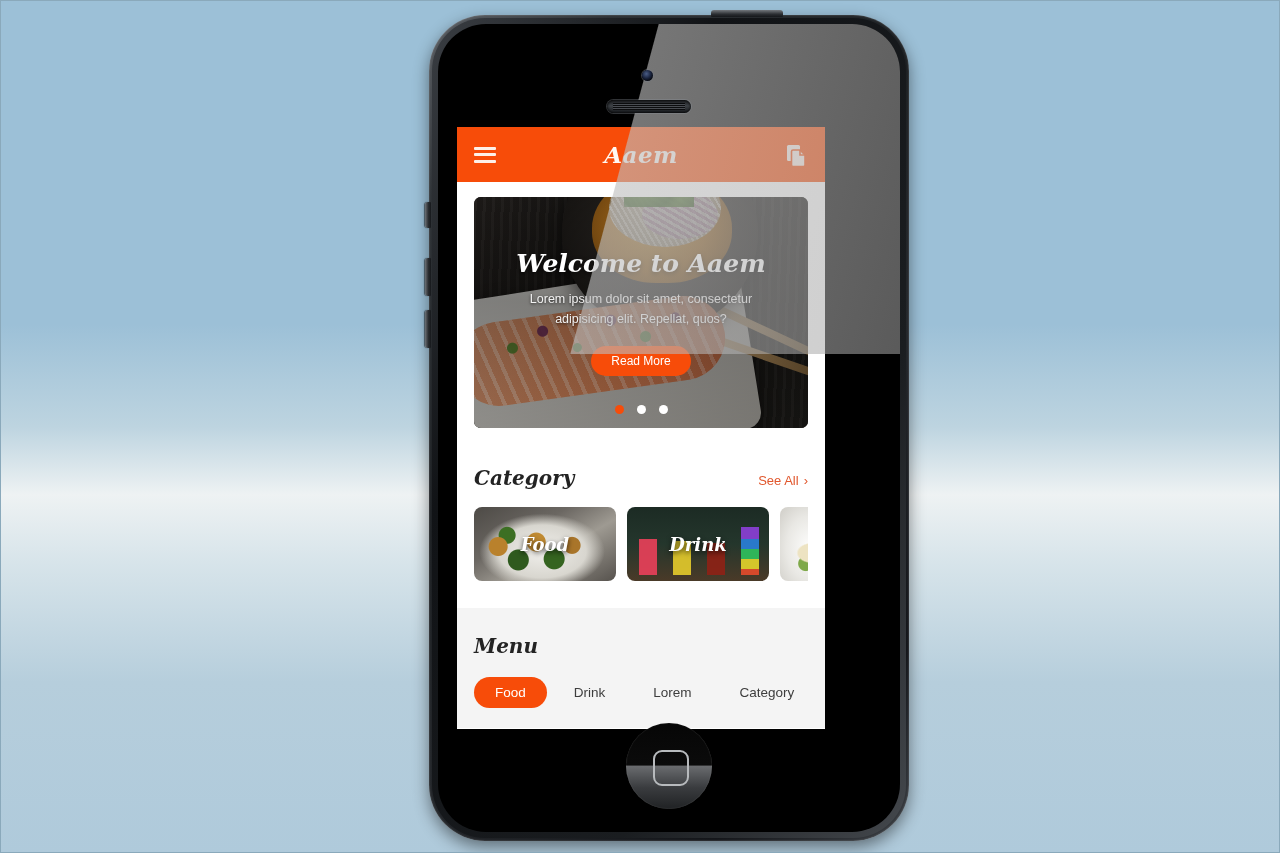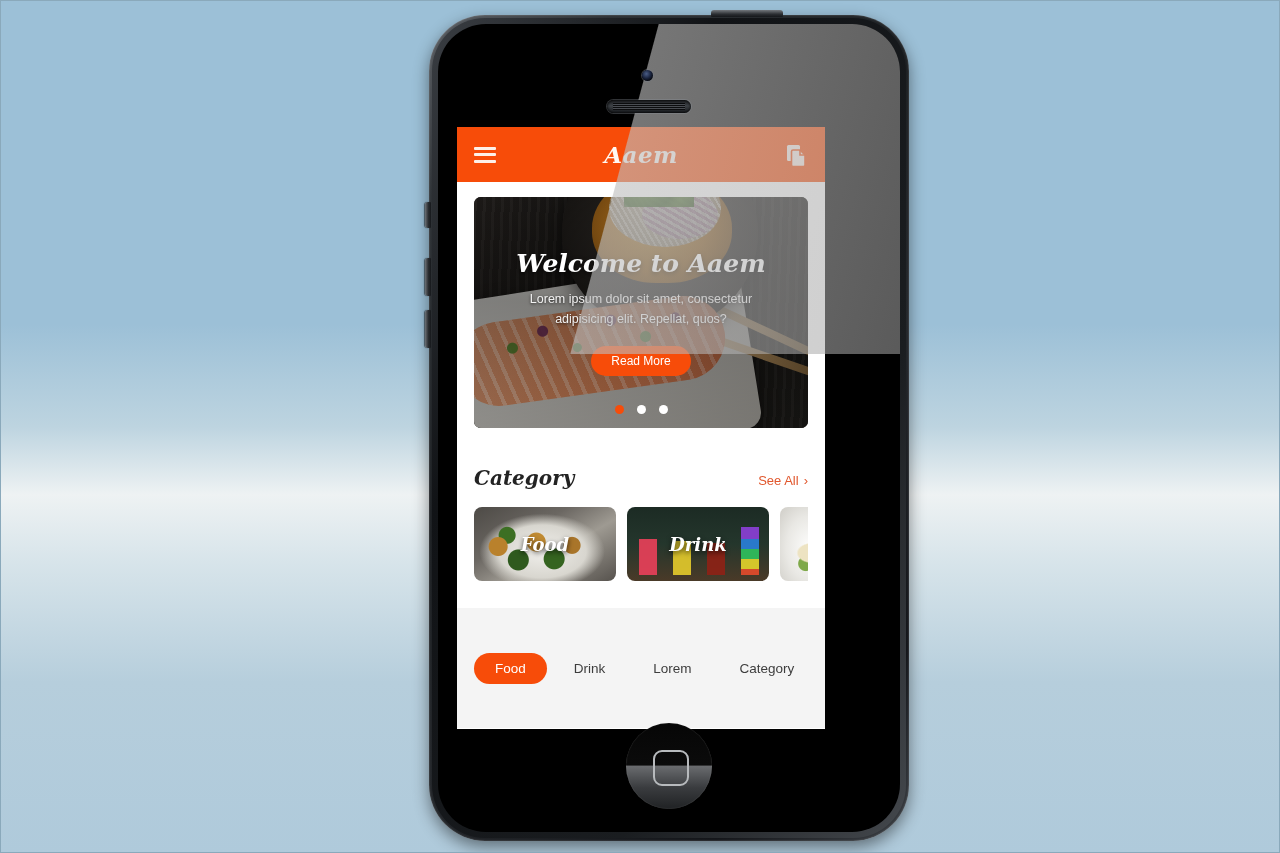--- a/index.html
+++ b/index.html
@@ -422,20 +422,21 @@
             <div class="cat-label">Drink</div>
           </div>
           <div class="cat-card clip">
             <div class="cat-img img-pasta"></div>
             <div class="cat-label"></div>
           </div>
         </div>
       </div>
 
       <div class="section-gray">
+        <div class="sec-title">Menu</div>
         <div class="menu-tabs">
           <button class="tab active">Food</button>
           <button class="tab">Drink</button>
           <button class="tab">Lorem</button>
           <button class="tab">Category</button>
         </div>
       </div>
 
     </div>
 

